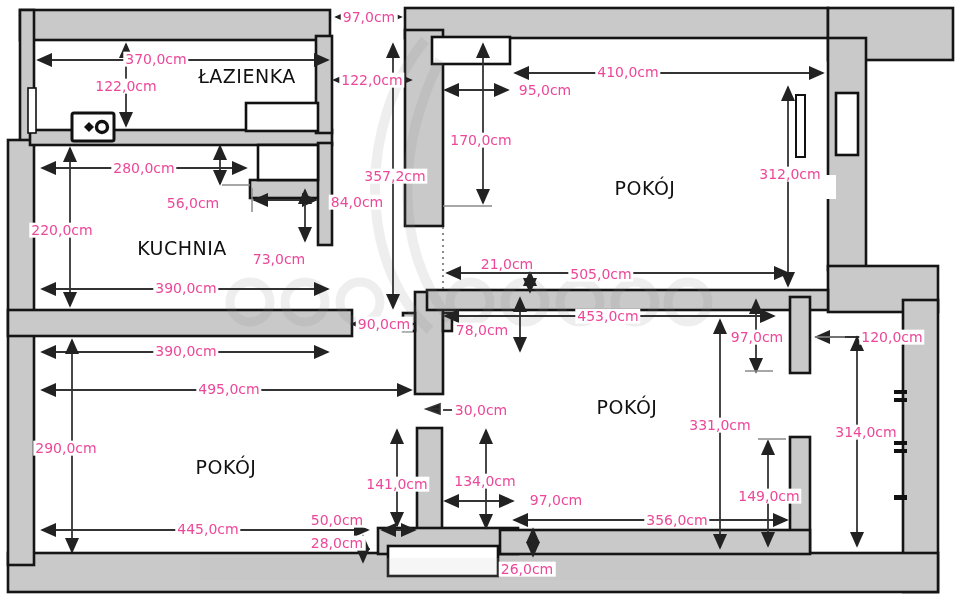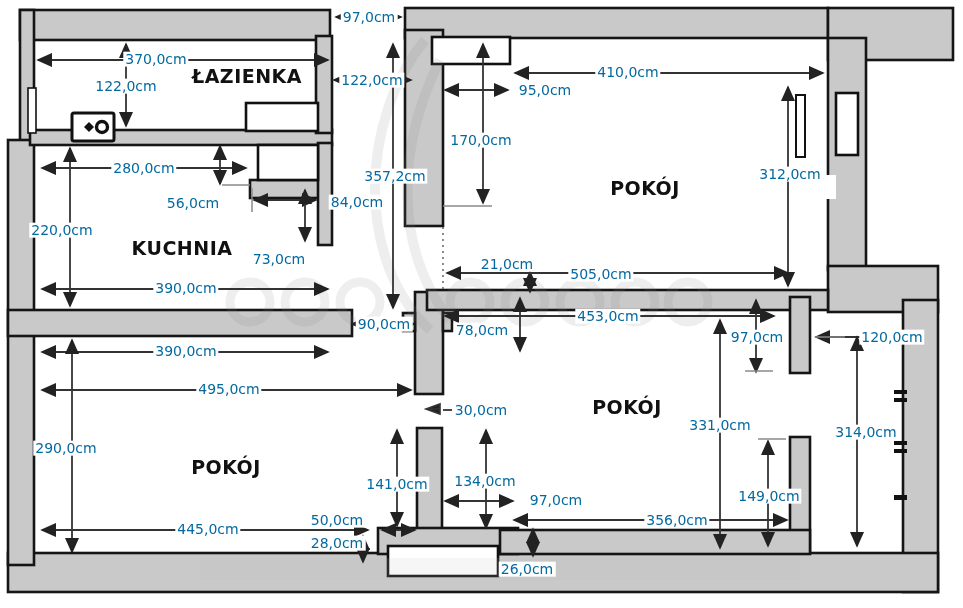--- a/index.html
+++ b/index.html
@@ -1,21 +1,21 @@
 <!DOCTYPE html>
 <html><head>
 <meta charset="utf-8">
 <style>
   html,body{margin:0;padding:0;background:#fff;}
   #plan{position:relative;width:963px;height:608px;background:#fff;overflow:hidden;
         font-family:"DejaVu Sans","Liberation Sans",sans-serif;}
   #plan svg{position:absolute;left:0;top:0;}
-  .dim{position:absolute;transform:translate(-50%,-50%);font-size:14px;color:#0369a1;
+  .dim{position:absolute;transform:translate(-50%,-50%);font-size:14px;color:#ec4899;
        background:#fff;padding:0 2px;white-space:nowrap;line-height:1.05;z-index:5;text-align:right;}
-  .room{position:absolute;transform:translate(-50%,-50%);font-size:19px;font-weight:bold;
+  .room{position:absolute;transform:translate(-50%,-50%);font-size:19px;font-weight:normal;
         color:#111;letter-spacing:.5px;white-space:nowrap;z-index:5;background:transparent;}
 </style>
 </head>
 <body>
 
 <div id="plan">
 
   <svg width="963" height="608" viewBox="0 0 963 608">
     <defs>
       <marker id="arr" markerWidth="9" markerHeight="8" refX="8" refY="4" orient="auto-start-reverse">

